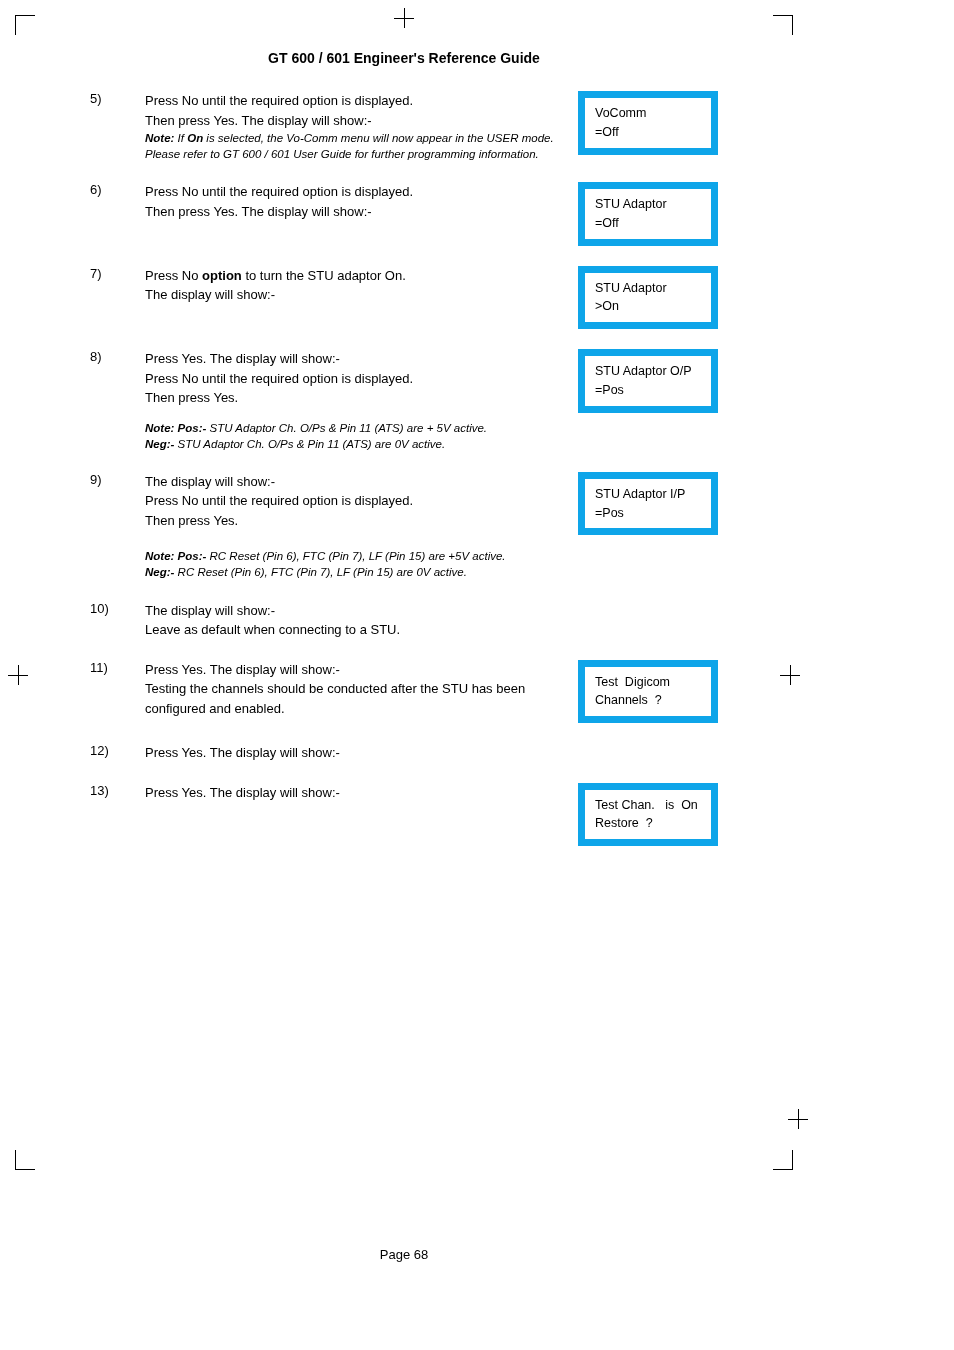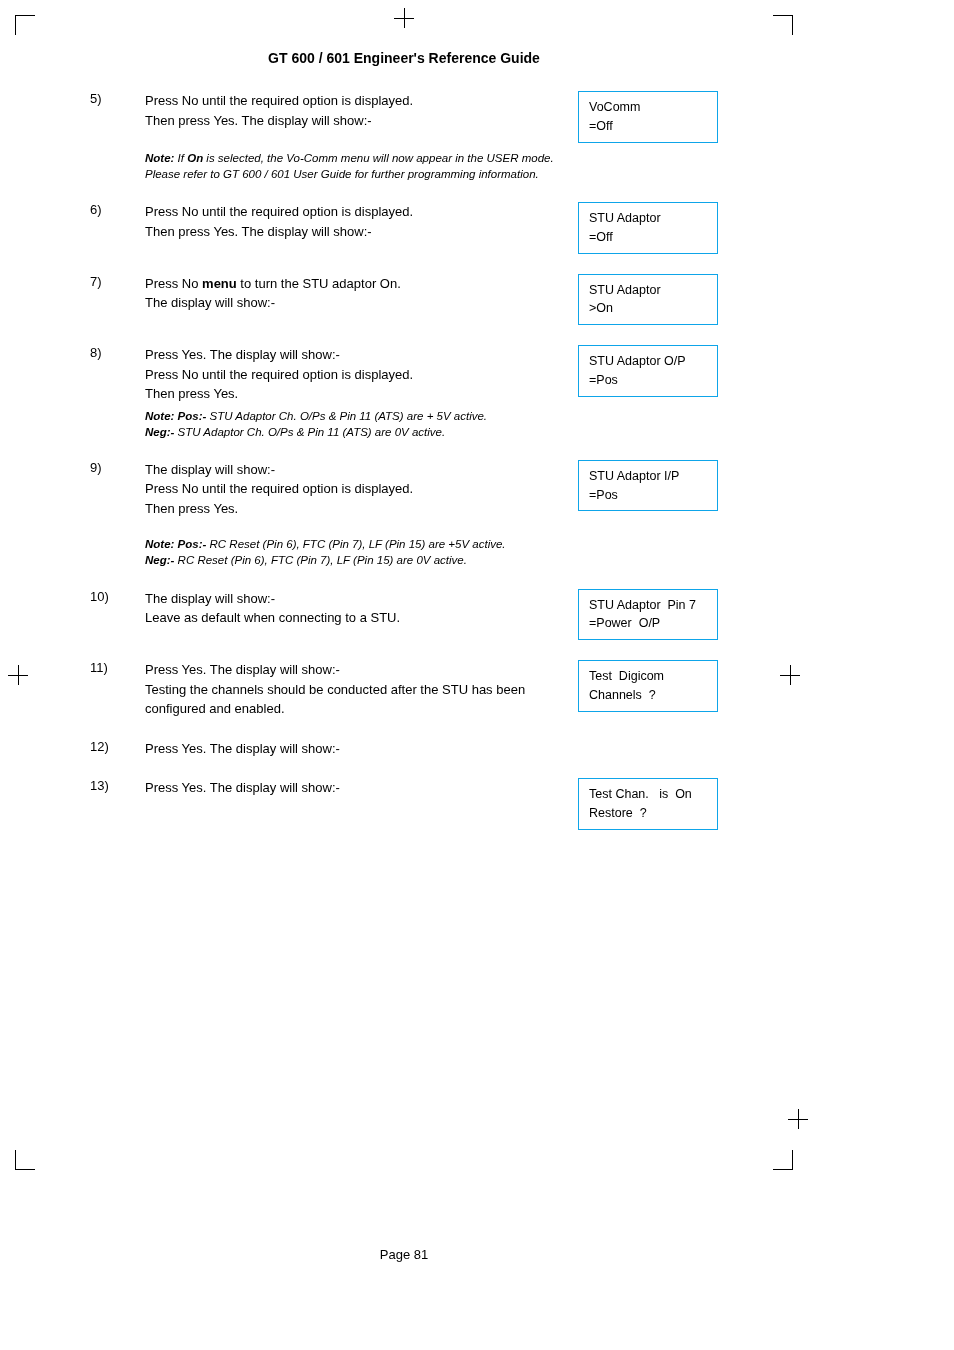--- a/index.html
+++ b/index.html
@@ -113,21 +113,21 @@
 
     .step-text .italic {
     }
 
     .step-text b {
       font-weight: bold;
     }
 
     
     .display-box {
-      border: 1px solid #0ea5e9;
+      border: 7px solid #0ea5e9;
       min-width: 140px;
       max-width: 160px;
       padding: 6px 10px;
       font-size: 12.5px;
       line-height: 1.5;
       font-family: Arial, Helvetica, sans-serif;
       background: #fff;
       flex-shrink: 0;
       align-self: flex-start;
     }
@@ -157,21 +157,21 @@
   <div class="page-header">GT 600 / 601 Engineer's Reference Guide</div>
 
   <div class="content">
 
     <div class="step">
       <div class="step-number">5)</div>
       <div class="step-body">
         <div class="step-text">
           <div>Press No until the required option is displayed.</div>
           <div>Then press Yes. The display will show:-</div>
-          <div class="note" style="margin-top:20px;">
+          <div class="note" style="margin-top:0;">
             <b><i>Note:</i></b> <i>If <b>On</b> is selected, the Vo-Comm menu will now appear in the USER mode. Please refer to GT 600 / 601 User Guide for further programming information.</i>
           </div>
         </div>
         <div class="display-box">
           <div>VoComm</div>
           <div>=Off</div>
         </div>
       </div>
     </div>
 
@@ -186,38 +186,38 @@
           <div>STU Adaptor</div>
           <div>=Off</div>
         </div>
       </div>
     </div>
 
     <div class="step">
       <div class="step-number">7)</div>
       <div class="step-body">
         <div class="step-text">
-          <div>Press No <b>menu</b> to turn the STU adaptor On.</div>
+          <div>Press No <b>option</b> to turn the STU adaptor On.</div>
           <div>The display will show:-</div>
         </div>
         <div class="display-box">
           <div>STU Adaptor</div>
           <div>&gt;On</div>
         </div>
       </div>
     </div>
 
     <div class="step">
       <div class="step-number">8)</div>
       <div class="step-body">
         <div class="step-text">
           <div>Press Yes. The display will show:-</div>
           <div>Press No until the required option is displayed.</div>
           <div>Then press Yes.</div>
-          <div class="note" style="margin-top:4px;">
+          <div class="note" style="margin-top:12px;">
             <b><i>Note: Pos:-</i></b> <i>STU Adaptor Ch. O/Ps &amp; Pin 11 (ATS) are + 5V active.</i><br>
             <i><b>Neg:-</b> STU Adaptor Ch. O/Ps &amp; Pin 11 (ATS) are 0V active.</i>
           </div>
         </div>
         <div class="display-box">
           <div>STU Adaptor O/P</div>
           <div>=Pos</div>
         </div>
       </div>
     </div>
@@ -241,24 +241,20 @@
       </div>
     </div>
 
     <div class="step">
       <div class="step-number">10)</div>
       <div class="step-body">
         <div class="step-text">
           <div>The display will show:-</div>
           <div class="italic">Leave as default when connecting to a STU.</div>
         </div>
-        <div class="display-box">
-          <div>STU Adaptor&nbsp; Pin 7</div>
-          <div>=Power&nbsp; O/P</div>
-        </div>
       </div>
     </div>
 
     <div class="step">
       <div class="step-number">11)</div>
       <div class="step-body">
         <div class="step-text">
           <div>Press Yes. The display will show:-</div>
           <div class="italic">Testing the channels should be conducted after the STU has been configured and enabled.</div>
         </div>
@@ -287,17 +283,17 @@
         <div class="display-box">
           <div>Test Chan.&nbsp;&nbsp; is&nbsp; On</div>
           <div>Restore&nbsp; ?</div>
         </div>
       </div>
     </div>
 
   </div>
 
   <div class="footer-area">
-    <div>Page  81</div>
+    <div>Page  68</div>
     <div class="cross-mark bottom" style="position:relative; display:inline-block; margin-top:15px;"></div>
   </div>
 
 </div>
 
 </body></html>

